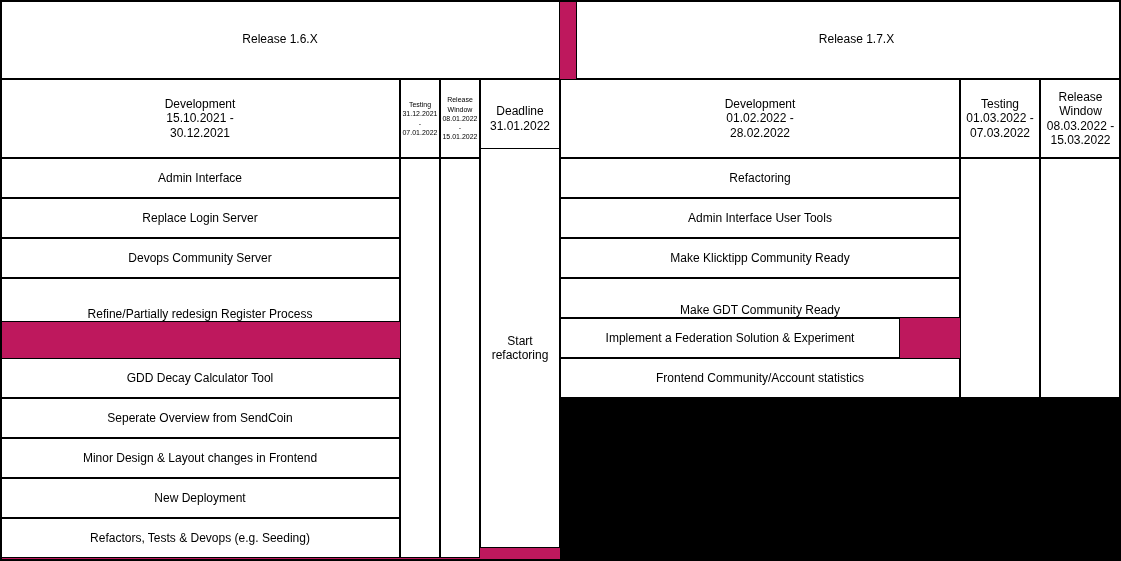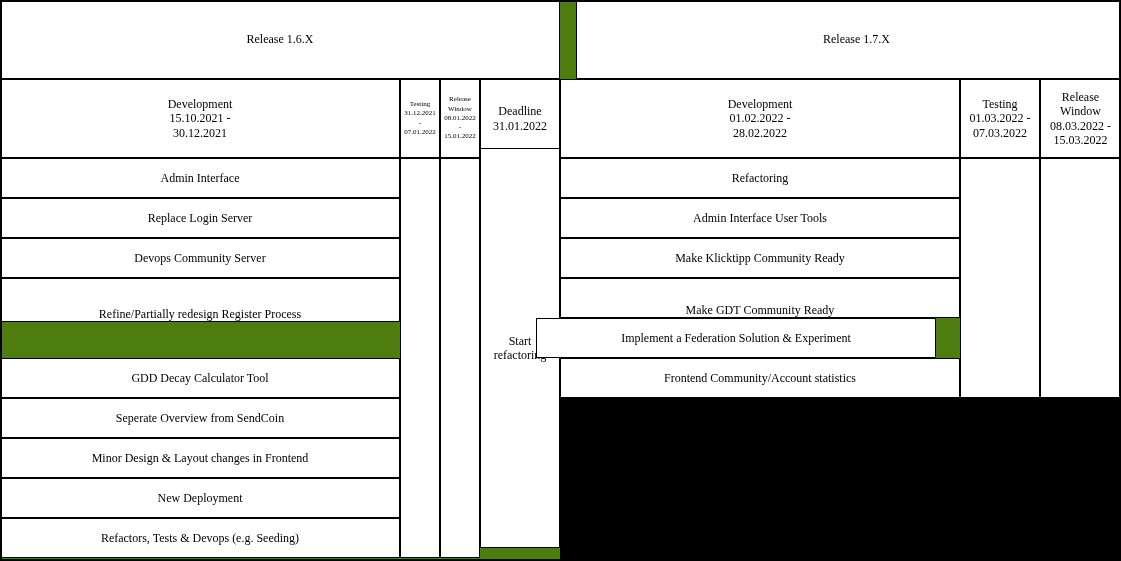--- a/index.html
+++ b/index.html
@@ -4,22 +4,22 @@
 <style>
   html, body {
     margin: 0;
     padding: 0;
     background: #ffffff;
   }
   .stage {
     position: relative;
     width: 1121px;
     height: 561px;
-    background: #4d7c0f;
-    font-family: Liberation Serif, serif;
+    background: #be185d;
+    font-family: Liberation Sans, sans-serif;
     color: #000000;
     overflow: hidden;
   }
   .cell {
     position: absolute;
     box-sizing: border-box;
     border: 1px solid #000000;
     background: #ffffff;
     display: flex;
     align-items: center;
@@ -141,21 +141,21 @@
   </div>
   <div class="cell" style="left:560px; top:198px; width:400px; height:40px;">
     <span>Admin Interface User Tools</span>
   </div>
   <div class="cell" style="left:560px; top:238px; width:400px; height:40px;">
     <span>Make Klicktipp Community Ready</span>
   </div>
   <div class="cell" style="left:560px; top:278px; width:400px; height:40px;align-items:flex-end;">
     <span>Make GDT Community Ready</span>
   </div>
-  <div class="cell" style="left:536px; top:318px; width:400px; height:40px;">
+  <div class="cell" style="left:560px; top:318px; width:340px; height:40px;">
     <span>Implement a Federation Solution &amp; Experiment</span>
   </div>
   <div class="cell" style="left:560px; top:358px; width:400px; height:40px;">
     <span>Frontend Community/Account statistics</span>
   </div>
 
   <div class="cell" style="left:960px; top:158px; width:80px; height:240px;"></div>
   <div class="cell" style="left:1040px; top:158px; width:81px; height:240px;"></div>
 
   <div class="black-block" style="left:560px; top:398px; width:561px; height:163px;"></div>

